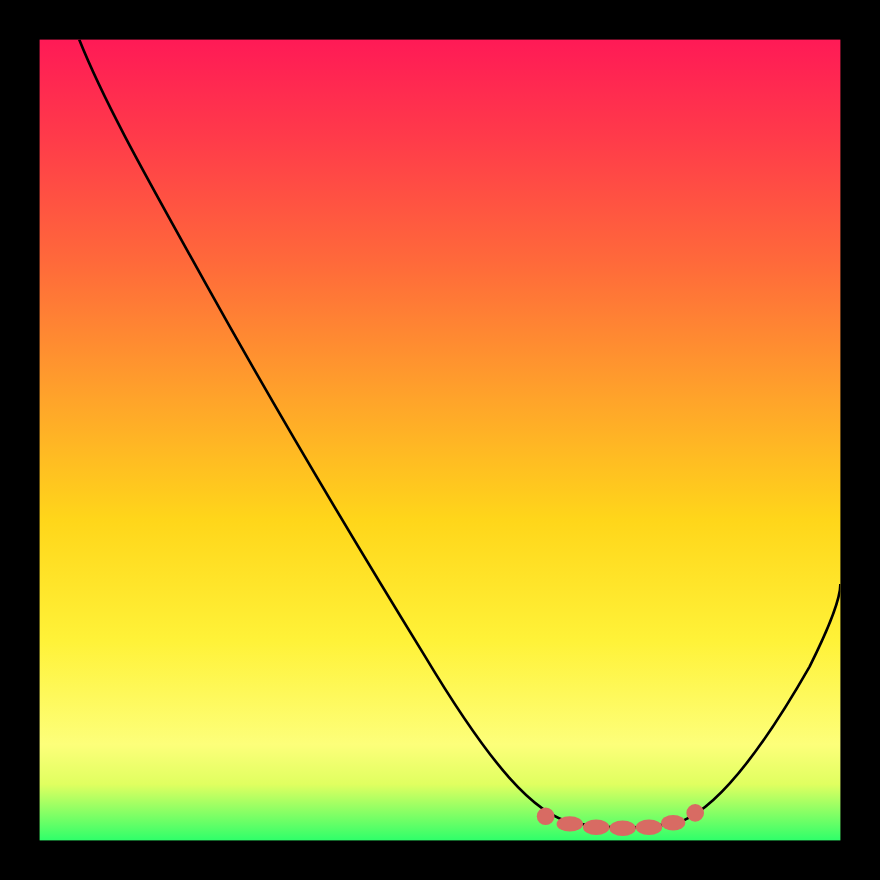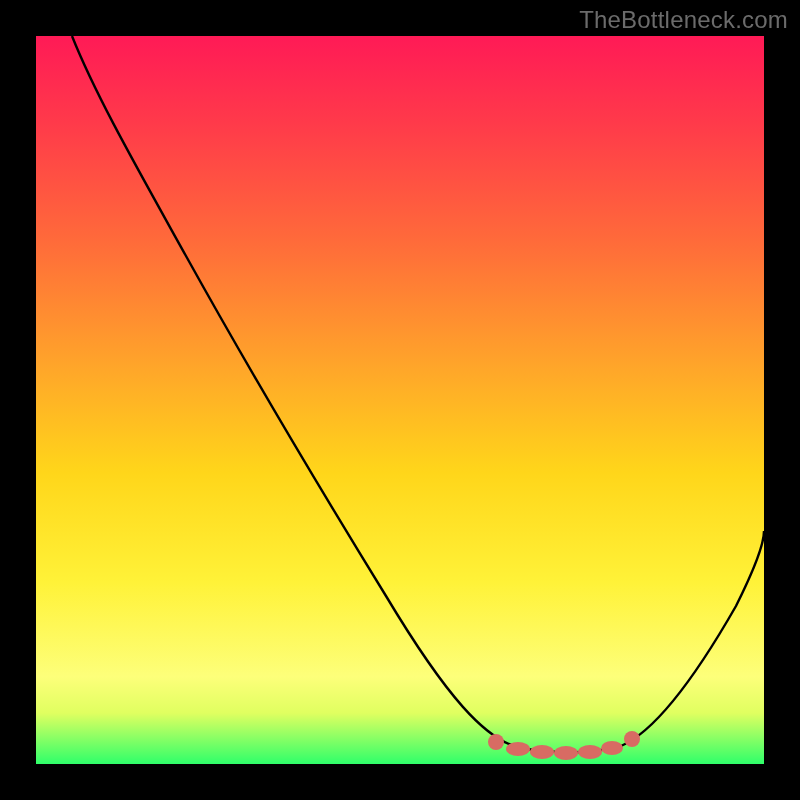--- a/index.html
+++ b/index.html
@@ -82,14 +82,13 @@
         <ellipse cx="482" cy="713" rx="12" ry="7" fill="#d86b63"></ellipse>
         <ellipse cx="506" cy="716" rx="12" ry="7" fill="#d86b63"></ellipse>
         <ellipse cx="530" cy="717" rx="12" ry="7" fill="#d86b63"></ellipse>
         <ellipse cx="554" cy="716" rx="12" ry="7" fill="#d86b63"></ellipse>
         <ellipse cx="576" cy="712" rx="11" ry="7" fill="#d86b63"></ellipse>
         <circle cx="596" cy="703" r="8" fill="#d86b63"></circle>
       </g>
     </svg>
   </div>
 
-  <div class="watermark">TheBottleneck.com</div>
 </div>
 
 </body></html>

